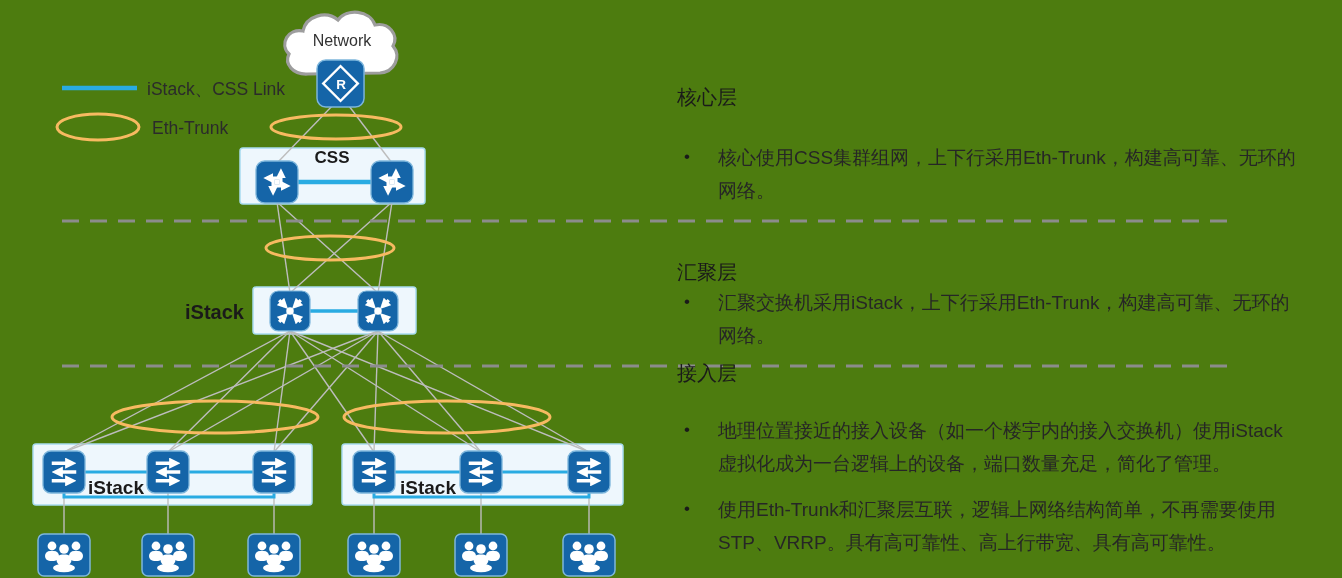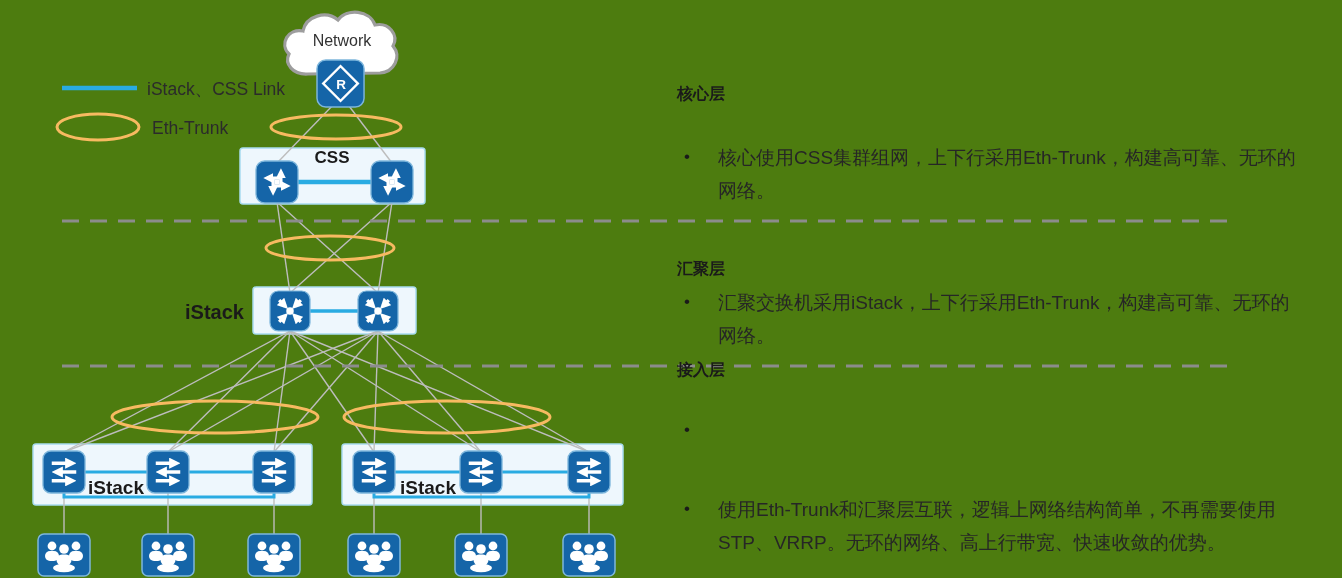--- a/index.html
+++ b/index.html
@@ -16,21 +16,21 @@
   html,body{margin:0;padding:0;background:#fff;}
   .stage{
     position:relative;width:1342px;height:578px;background:#4d7c0f;overflow:hidden;
     font-family:"Liberation Sans","DejaVu Sans",sans-serif;color:var(--text-dark);
   }
   .diagram-svg{position:absolute;left:0;top:0;}
   .svg-label{fill:#1a1a1a;font-family:"Liberation Sans","DejaVu Sans",sans-serif;font-weight:700;}
   .legend-text{fill:#2b2b2b;font-family:"Liberation Sans","DejaVu Sans",sans-serif;font-size:17.5px;font-weight:400;}
   
   .panel-heading{
-    position:absolute;left:677px;font-size:16px;font-weight:700;color:#1a1a1a;white-space:nowrap;
+    position:absolute;left:677px;font-size:20px;font-weight:400;color:#1a1a1a;white-space:nowrap;
   }
   .bullet-item{
     position:absolute;left:677px;width:622px;padding-left:41px;box-sizing:border-box;
     font-size:19px;line-height:33px;color:var(--text-dark);
   }
   .bullet-dot{position:absolute;left:7px;top:-1px;font-size:17px;color:#1a1a1a;}
   .h1{top:84px}.b1{top:141px}
   .h2{top:259px}.b2{top:286px}
   .h3{top:360px}.b3{top:414px}.b4{top:493px}
 </style>
@@ -199,19 +199,20 @@
 
   <div class="panel-heading h2">汇聚层</div>
   <div class="bullet-item b2">
     <span class="bullet-dot">•</span>
     <span>汇聚交换机采用iStack，上下行采用Eth-Trunk，构建高可靠、无环的网络。</span>
   </div>
 
   <div class="panel-heading h3">接入层</div>
   <div class="bullet-item b3">
     <span class="bullet-dot">•</span>
+    <span>地理位置接近的接入设备（如一个楼宇内的接入交换机）使用iStack虚拟化成为一台逻辑上的设备，端口数量充足，简化了管理。</span>
   </div>
   <div class="bullet-item b4">
     <span class="bullet-dot">•</span>
-    <span>使用Eth-Trunk和汇聚层互联，逻辑上网络结构简单，不再需要使用STP、VRRP。无环的网络、高上行带宽、快速收敛的优势。</span>
+    <span>使用Eth-Trunk和汇聚层互联，逻辑上网络结构简单，不再需要使用STP、VRRP。具有高可靠性、高上行带宽、具有高可靠性。</span>
   </div>
 
 </div>
 
 </body></html>

